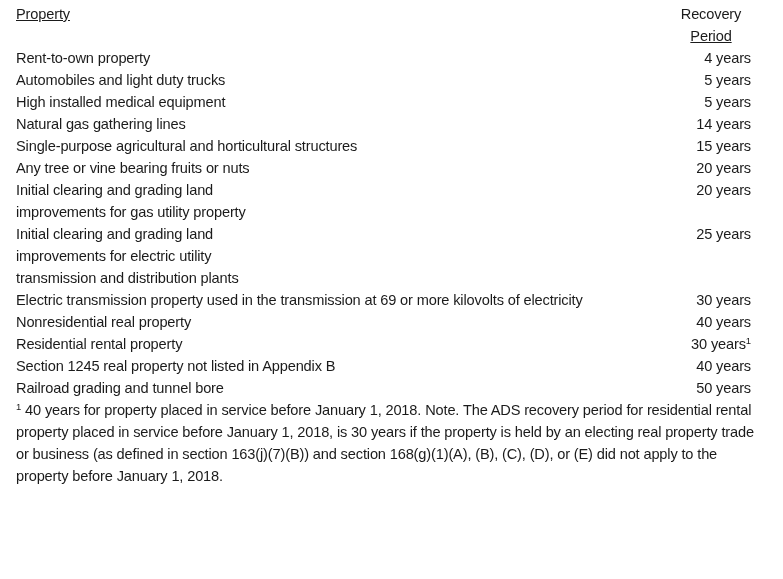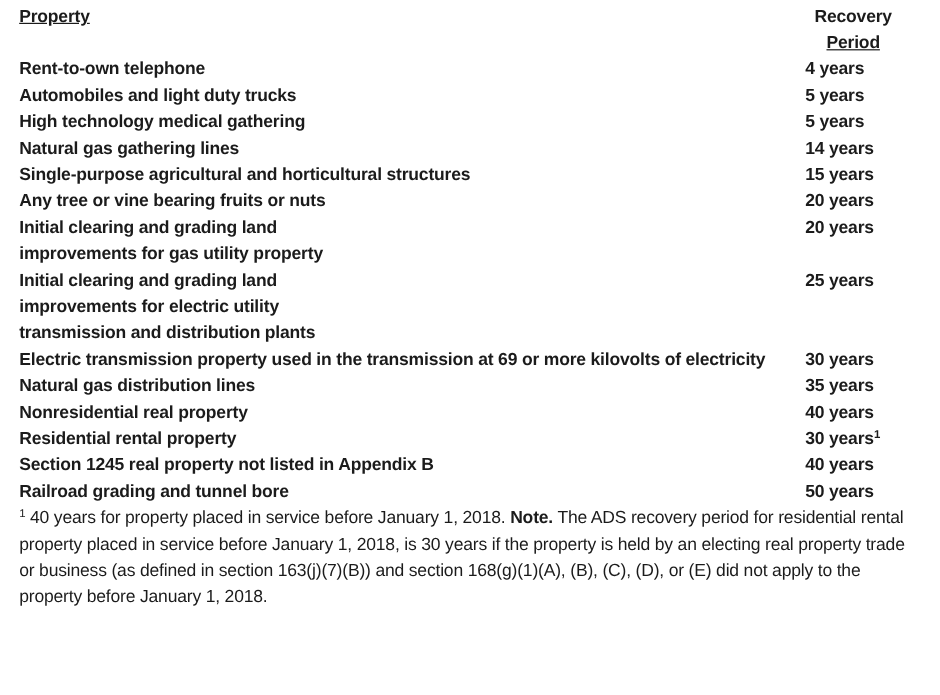--- a/index.html
+++ b/index.html
@@ -21,80 +21,80 @@
       padding: 3px 16px 0 16px;
     }
     table.dep {
       border-collapse: collapse;
       width: 735px;
     }
     table.dep td, table.dep th {
       padding: 0;
       line-height: 22px;
       vertical-align: top;
-      font-weight: bold;
+      font-weight: normal;
     }
     th.col-prop {
       text-align: left;
       font-weight: bold;
     }
     th.col-period {
       font-weight: bold;
       width: 80px;
     }
     .u { text-decoration: underline; }
     td.period {
-      text-align: left;
+      text-align: right;
       width: 80px;
       white-space: nowrap;
     }
     td.prop .line { display: block; }
     sup {
       font-size: 9.5px;
       line-height: 0;
       vertical-align: 5px;
     }
     .footnote {
       line-height: 22px;
       width: 745px;
     }
-    .footnote b { font-weight: bold; margin-top: 16px; }
+    .footnote b { font-weight: normal; margin-top: 16px; }
   </style>
 </head>
 <body>
 
 <div class="page">
   <table class="dep">
     <thead>
       <tr>
         <th class="col-prop">
           <span class="u">Property</span>
         </th>
         <th class="col-period">
           <span>Recovery</span><br>
           <span class="u">Period</span>
         </th>
       </tr>
     </thead>
     <tbody id="rows">
         <tr>
           <td class="prop">
-            <span class="line">Rent-to-own telephone</span>
+            <span class="line">Rent-to-own property</span>
           </td>
           <td class="period"><span>4 years</span></td>
         </tr>
         <tr>
           <td class="prop">
             <span class="line">Automobiles and light duty trucks</span>
           </td>
           <td class="period"><span>5 years</span></td>
         </tr>
         <tr>
           <td class="prop">
-            <span class="line">High technology medical gathering</span>
+            <span class="line">High installed medical equipment</span>
           </td>
           <td class="period"><span>5 years</span></td>
         </tr>
         <tr>
           <td class="prop">
             <span class="line">Natural gas gathering lines</span>
           </td>
           <td class="period"><span>14 years</span></td>
         </tr>
         <tr>
@@ -125,26 +125,20 @@
           <td class="period"><span>25 years</span></td>
         </tr>
         <tr>
           <td class="prop">
             <span class="line">Electric transmission property used in the transmission at 69 or more kilovolts of electricity</span>
           </td>
           <td class="period"><span>30 years</span></td>
         </tr>
         <tr>
           <td class="prop">
-            <span class="line">Natural gas distribution lines</span>
-          </td>
-          <td class="period"><span>35 years</span></td>
-        </tr>
-        <tr>
-          <td class="prop">
             <span class="line">Nonresidential real property</span>
           </td>
           <td class="period"><span>40 years</span></td>
         </tr>
         <tr>
           <td class="prop">
             <span class="line">Residential rental property</span>
           </td>
           <td class="period"><span>30 years</span><sup>1</sup></td>
         </tr>

